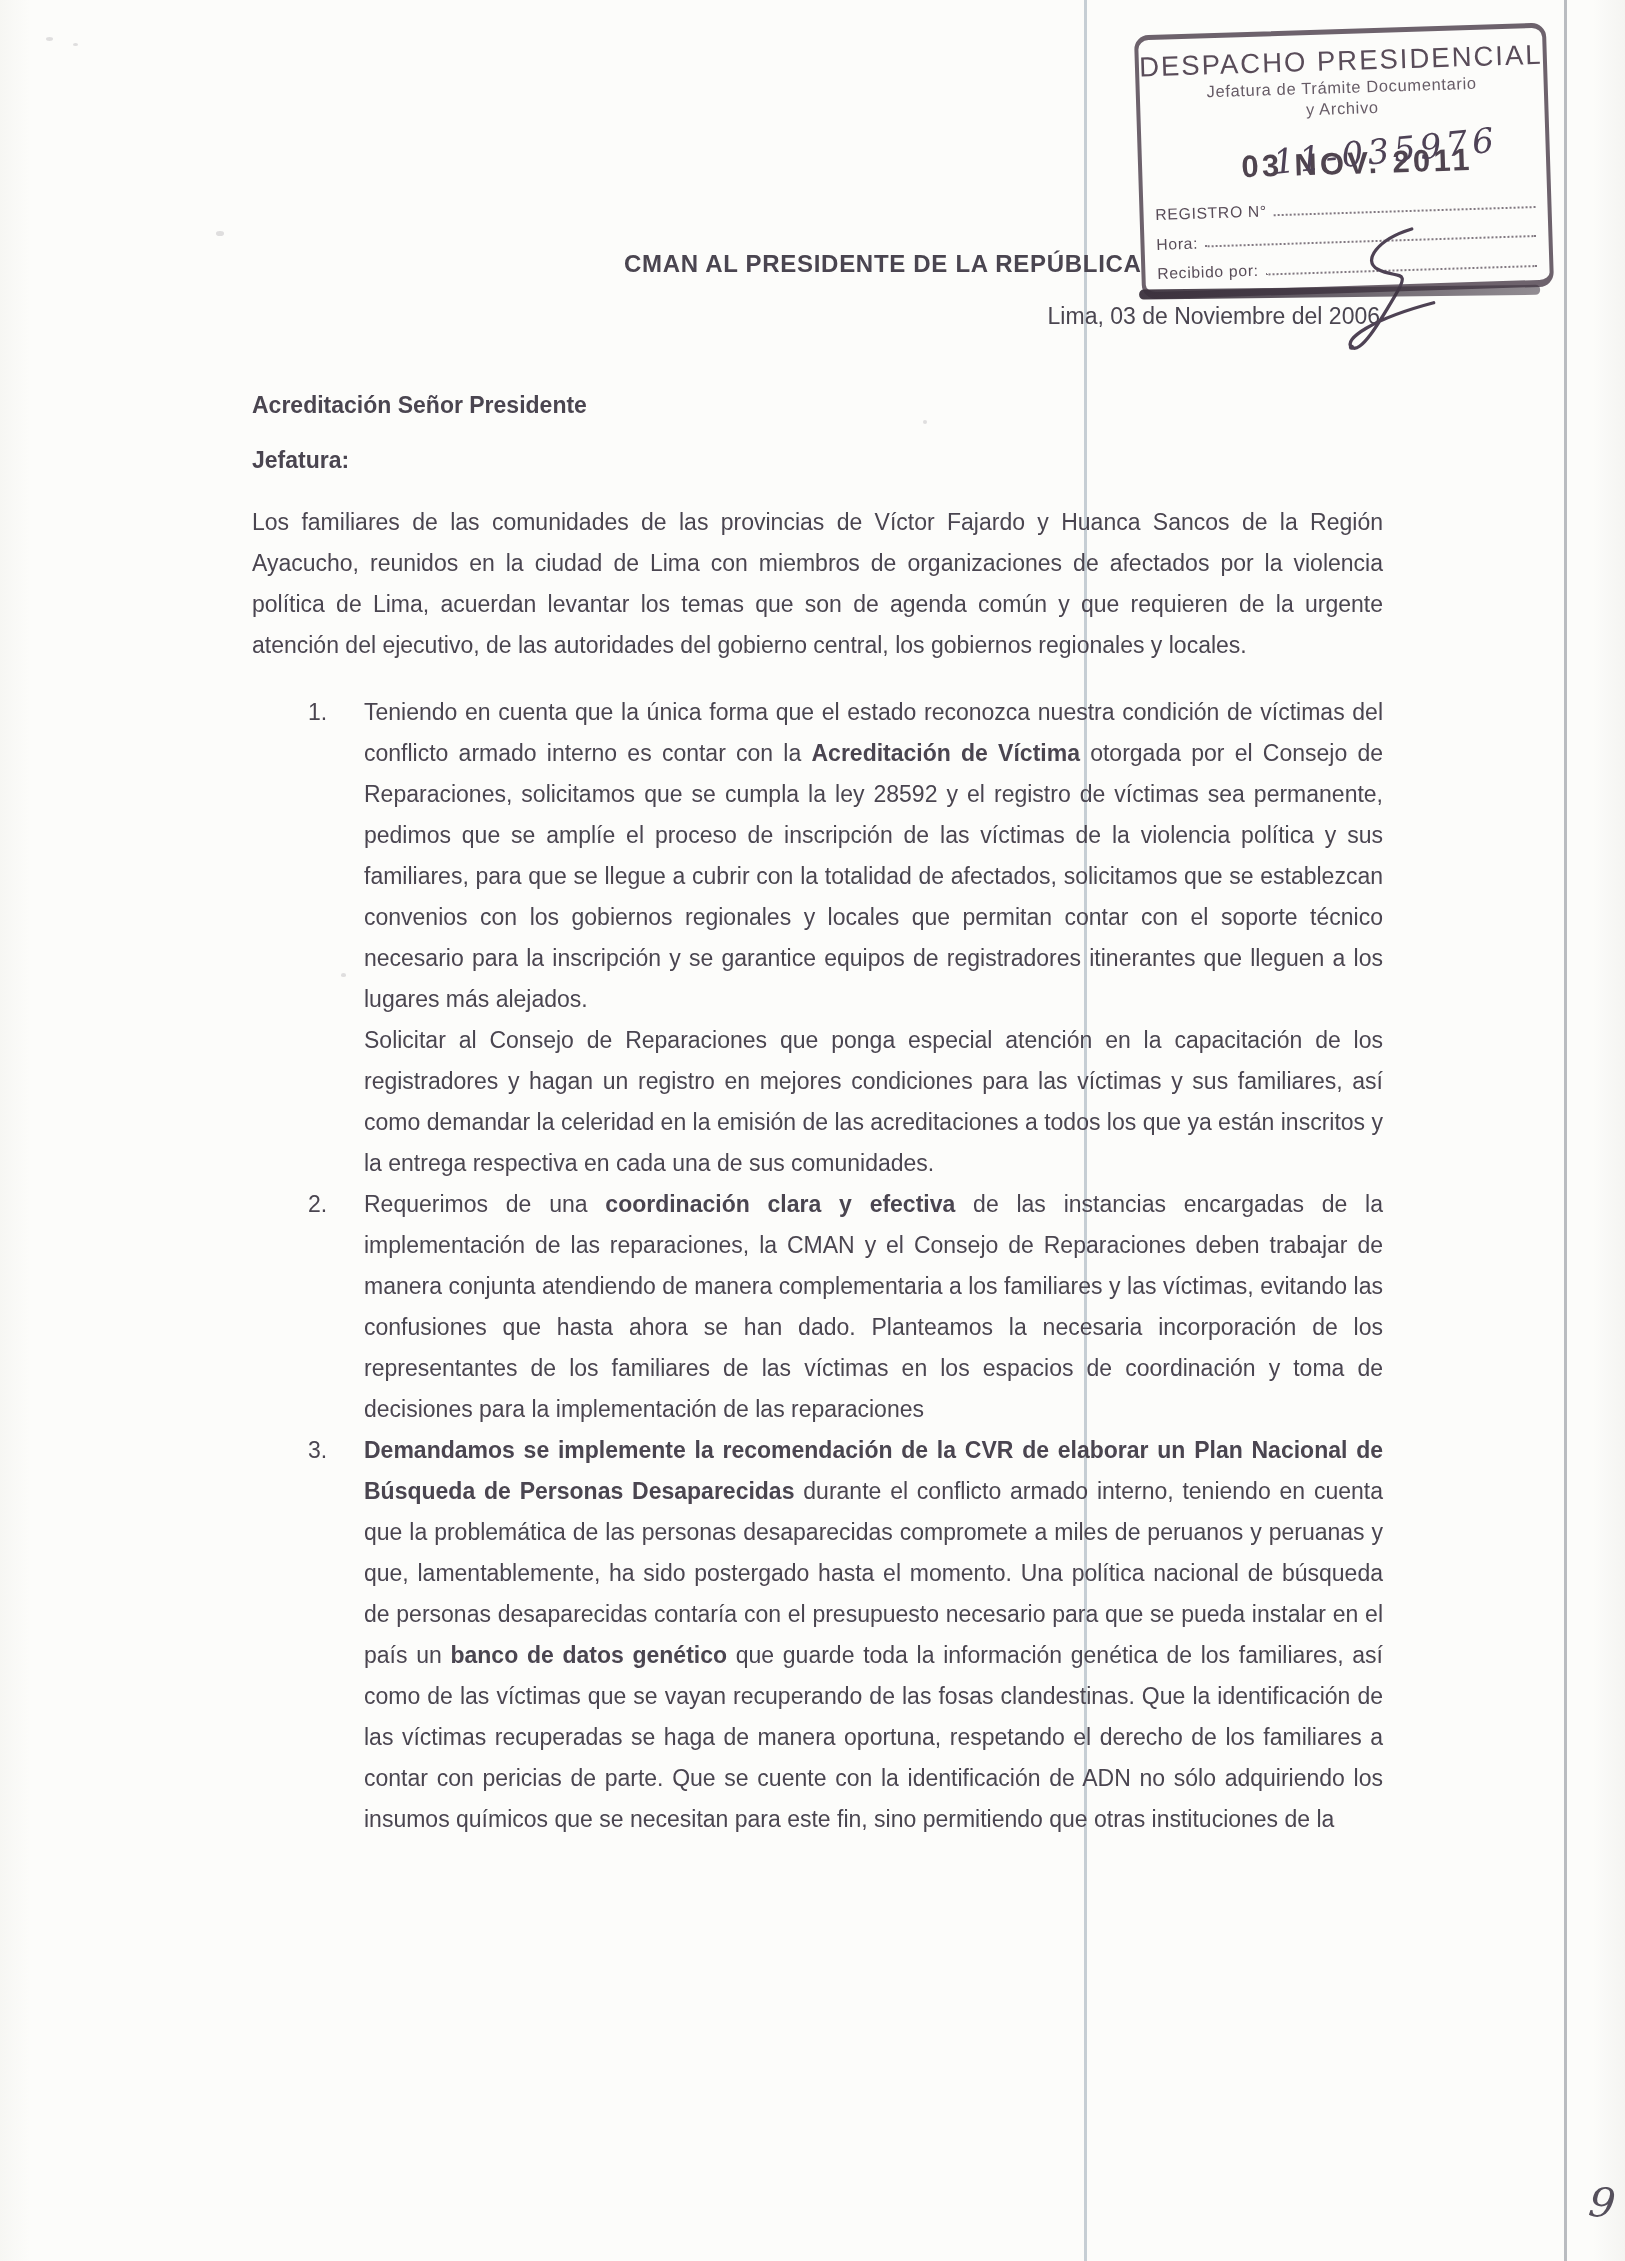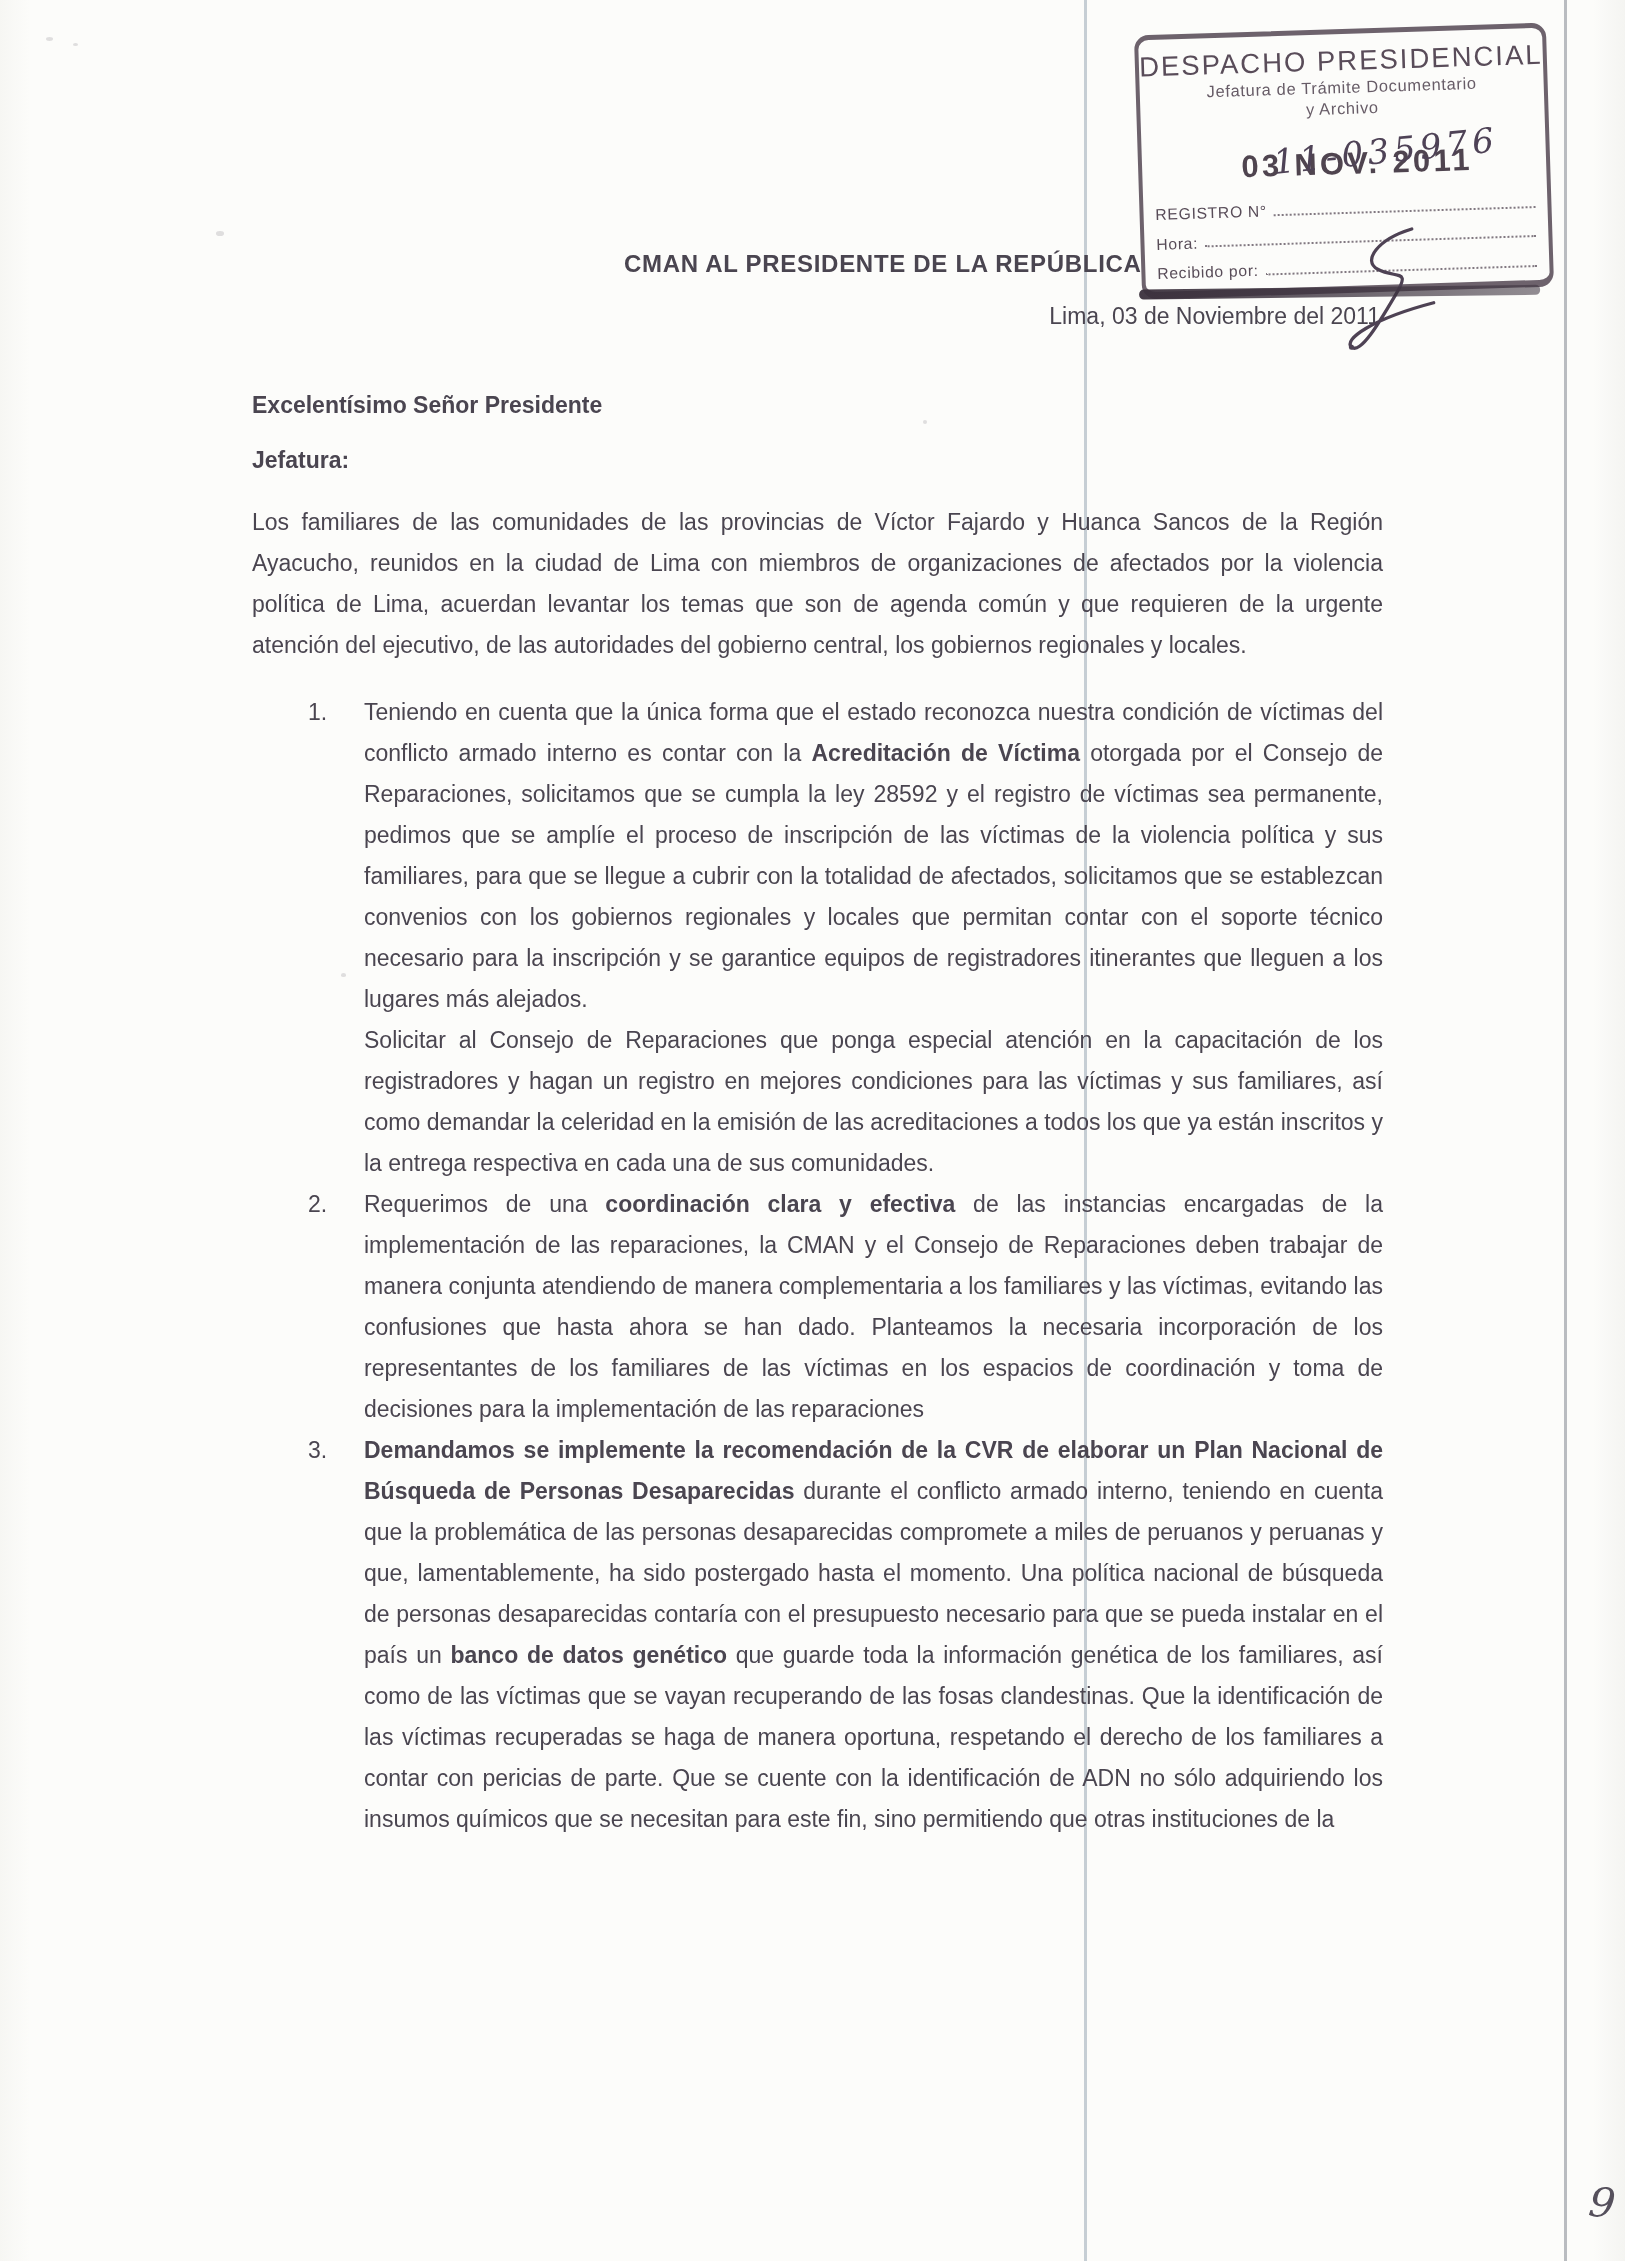--- a/index.html
+++ b/index.html
@@ -90,25 +90,25 @@
   </div>
   <div class="reg-value">11-035976</div>
   <svg class="sig" viewBox="0 0 170 220">
     <path d="M128 6 C 76 20, 50 52, 74 66 C 102 82, 126 66, 100 106 C 76 144, 44 196, 30 184 C 18 172, 62 142, 158 120" fill="none" stroke="#4e4254" stroke-width="5" stroke-linecap="round"></path>
     <circle cx="30" cy="184" r="4" fill="#4e4254"></circle>
   </svg>
   <div class="stamp-smear"></div>
 </div>
 
 <div class="letter-title">CMAN AL PRESIDENTE DE LA REPÚBLICA</div>
-<div class="date-line">Lima, 03 de Noviembre del 2011</div>
+<div class="date-line">Lima, 03 de Noviembre del 2006</div>
 
 <div class="content">
   <div class="salutation">
-    <p>Excelentísimo Señor Presidente</p>
+    <p>Acreditación Señor Presidente</p>
     <p>Jefatura:</p>
   </div>
 
   <p class="intro">Los familiares de las comunidades de las provincias de Víctor Fajardo y Huanca Sancos de la Región Ayacucho, reunidos en la ciudad de Lima con miembros de organizaciones de afectados por la violencia política de Lima, acuerdan levantar los temas que son de agenda común y que requieren de la urgente atención del ejecutivo,  de las autoridades del gobierno central, los gobiernos regionales y locales.</p>
 
   <div class="list">
 
     <div class="item">
       <div class="num">1.</div>
       <div class="itext">

